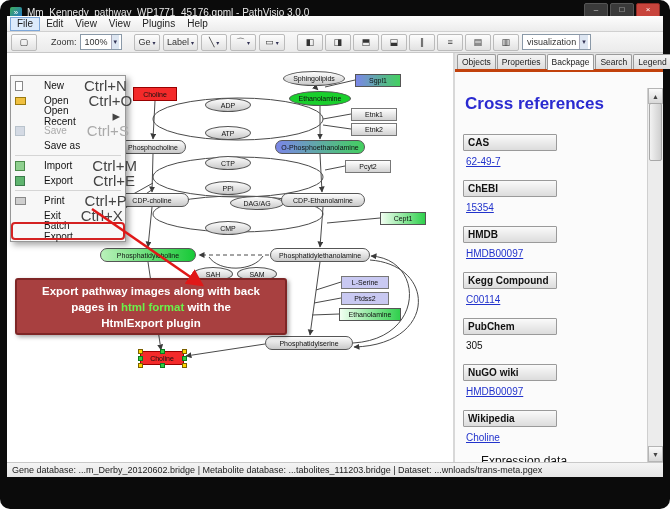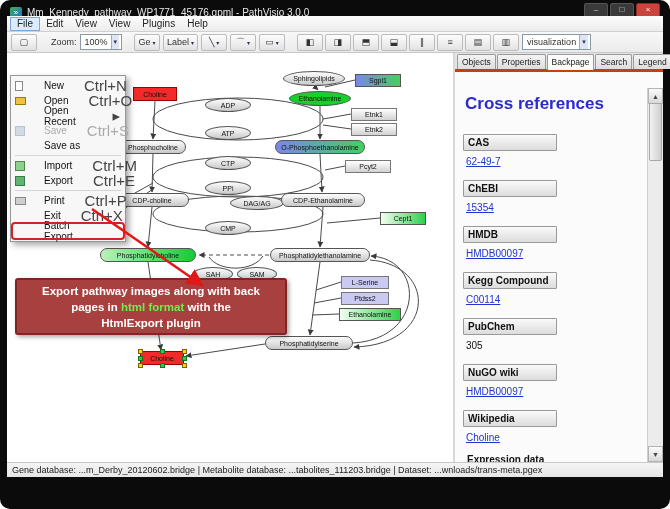--- a/index.html
+++ b/index.html
@@ -67,21 +67,21 @@
   .tab{font-size:8.5px;padding:2px 4px;border:1px solid #9a9a9a;border-bottom:none;margin-right:1px;
     background:linear-gradient(#f4f4f4,#ddd);border-radius:2px 2px 0 0;color:#222;}
   .tab.active{background:#fbfbfb;position:relative;top:1px;padding-bottom:3px;}
   .panel-body{flex:1;background:#fbfbfb;position:relative;padding:6px 20px 0 8px;overflow:hidden;}
   .xref-title{color:#2a2ad0;font-weight:bold;font-size:17px;margin:16px 0 18px 2px;}
   .xref-section{margin-bottom:11px;}
   .xref-header{display:inline-block;width:84px;padding:2px 4px;font-size:10px;font-weight:bold;color:#111;
     background:linear-gradient(#fafafa,#dcdcdc);border:1px solid #9a9a9a;border-radius:1px;}
   .xref-value{display:block;margin:5px 0 0 3px;font-size:10px;color:#111;}
   .xref-value.link{color:#2233cc;text-decoration:underline;}
-  .expr{font-weight:bold;font-size:10px;color:#111;margin:4px 0 0 4px;}
+  .expr{font-weight:normal;font-size:12px;color:#111;margin:4px 0 0 18px;}
   .panel-scrollbar{position:absolute;right:0;top:16px;bottom:0;width:15px;background:#ececec;border-left:1px solid #cfcfcf;}
   .sb-btn{height:14px;background:linear-gradient(#fafafa,#d8d8d8);border:1px solid #b5b5b5;font-size:7px;
     color:#444;display:flex;align-items:center;justify-content:center;}
   .sb-btn.down{position:absolute;bottom:0;left:0;right:0;}
   .sb-btn.up{position:absolute;top:0;left:0;right:0;}
   .sb-thumb{position:absolute;top:15px;left:1px;right:1px;height:56px;background:linear-gradient(90deg,#f2f2f2,#cfcfcf);
     border:1px solid #a8a8a8;border-radius:2px;}
   
   .statusbar{height:14px;background:linear-gradient(#f4f4f4,#e6e6e6);border-top:1px solid #c8c8c8;
     display:flex;align-items:center;font-size:9px;color:#222;padding-left:5px;flex:0 0 14px;white-space:nowrap;overflow:hidden;}

